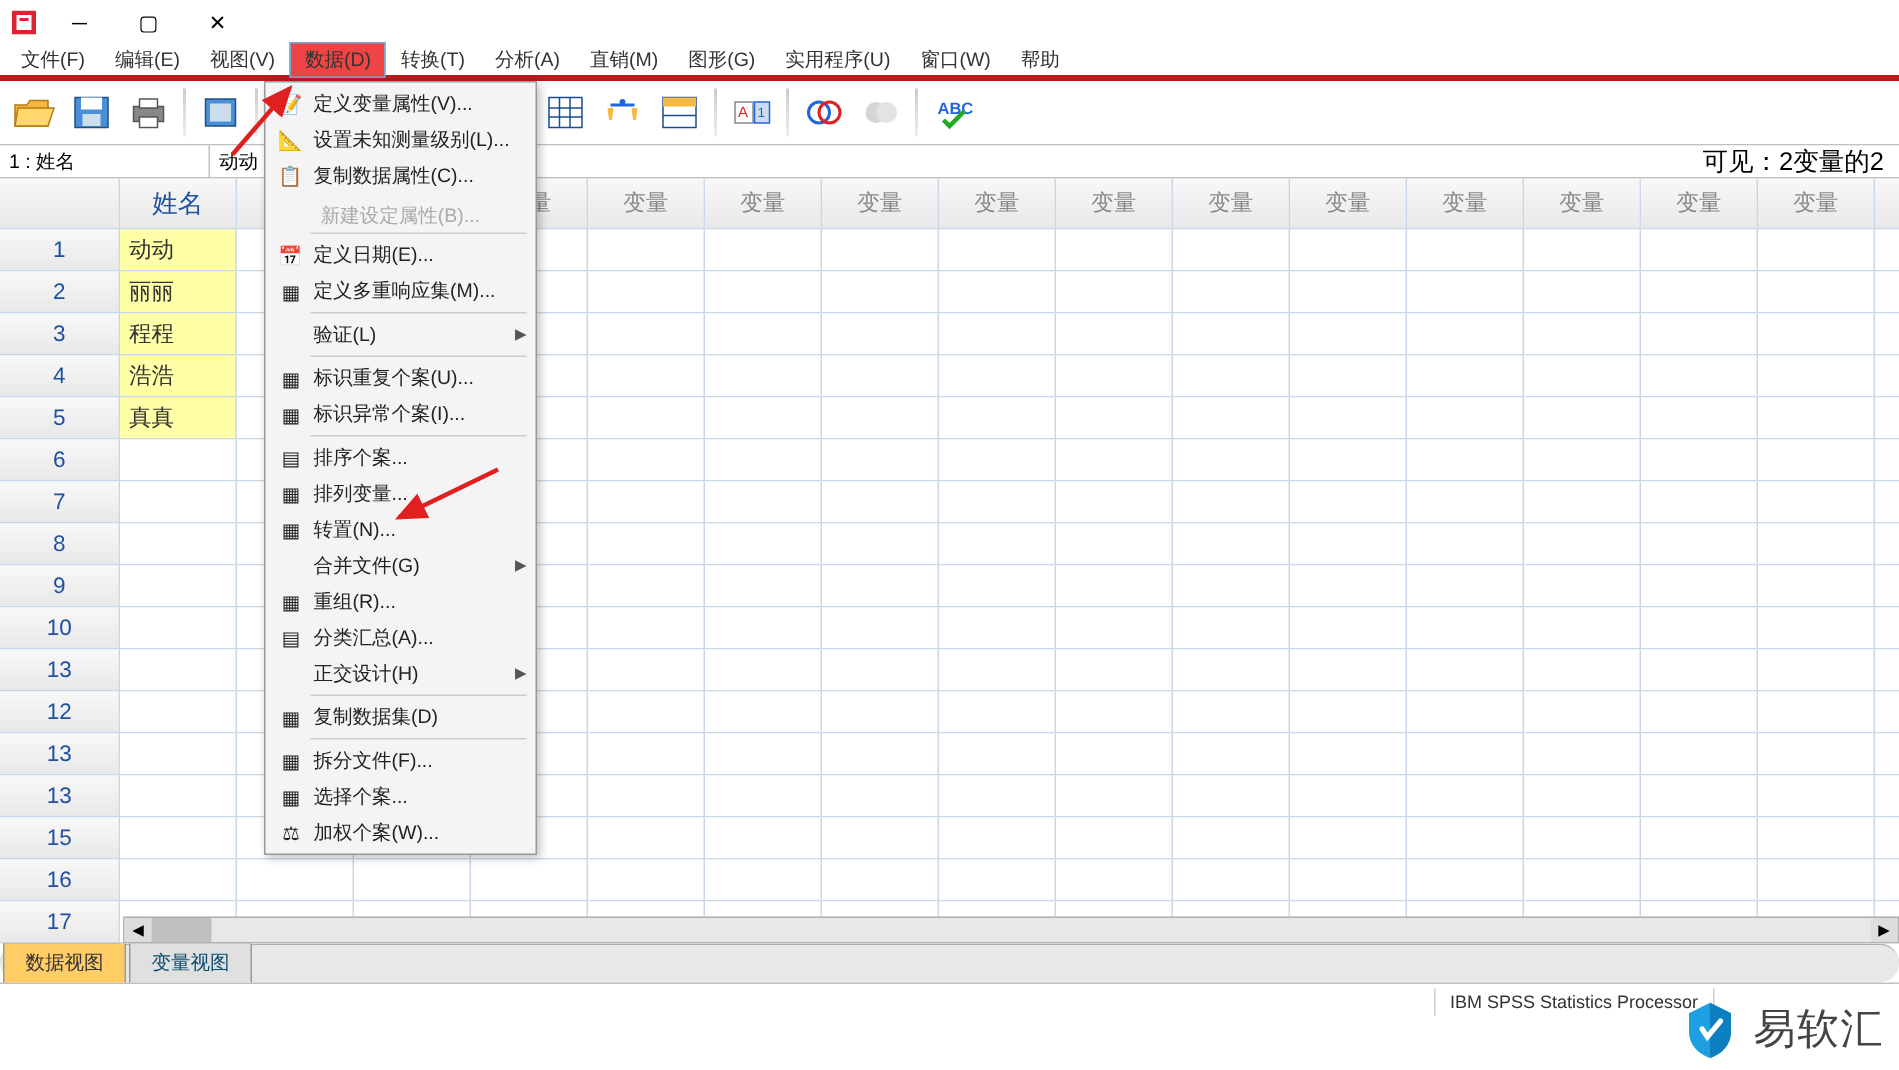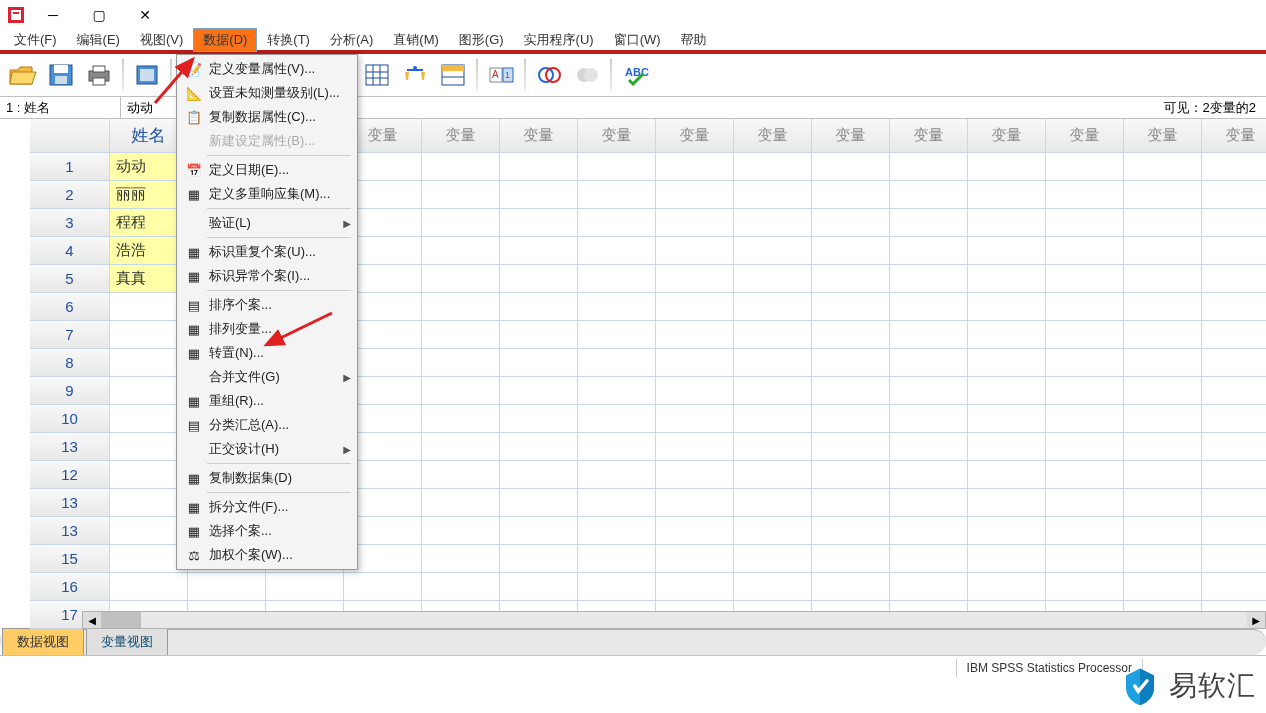--- a/index.html
+++ b/index.html
@@ -6,33 +6,33 @@
 body { width: 1266px; height: 713px; background: #fff; position: relative; overflow: hidden; font-size: 12px; }
 
 .titlebar { height: 30px; display: flex; align-items: center; padding: 0 8px; background: #fff; }
 .titlebar-icon { width: 16px; height: 16px; margin-right: 6px; }
 .titlebar-text { flex: 1; font-size: 12px; color: #333; }
 .win-controls { display: flex; gap: 0; }
 .win-btn { width: 46px; height: 28px; display: flex; align-items: center; justify-content: center; font-size: 14px; cursor: default; }
 
 .menubar { height: 24px; display: flex; align-items: center; padding: 0 4px; background: #fff; border-bottom: 4px solid #b91c1c; }
 .menu-item { padding: 3px 10px; font-size: 13px; color: #333; cursor: default; }
-.menu-item.active { background: #f97316; border: 1px solid #7aa7d0; padding: 2px 9px; }
+.menu-item.active { background: #ef4444; border: 1px solid #7aa7d0; padding: 2px 9px; }
 
 .toolbar { height: 43px; display: flex; align-items: center; padding: 2px 6px; gap: 4px; background: #fff; border-bottom: 1px solid #c0c0c0; }
 .tb-btn { width: 34px; height: 34px; display: flex; align-items: center; justify-content: center; border: 1px solid transparent; }
 .tb-sep { width: 2px; height: 32px; background: linear-gradient(#ccc, #eee); margin: 0 2px; }
 
 .infobar { height: 22px; display: flex; align-items: center; border-bottom: 1px solid #c0c0c0; background: #fff; }
-.cell-ref { width: 121px; padding: 2px 6px; font-size: 13px; border-right: 1px solid #c0c0c0; }
+.cell-ref { width: 140px; padding: 2px 6px; font-size: 13px; border-right: 1px solid #c0c0c0; }
 .cell-val { flex: 1; padding: 2px 6px; font-size: 13px; }
-.vis-info { padding: 2px 10px; font-size: 13px; }
+.vis-info { padding: 2px 10px; font-size: 17px; }
 
 .grid-area { position: relative; height: 510px; overflow: hidden; }
-.grid { display: grid; grid-template-columns: 80px repeat(16, 78px); margin-left: 30px; }
+.grid { display: grid; grid-template-columns: 80px repeat(16, 78px); }
 .hdr, .rowhdr, .cell { border-right: 1px solid #c8d8e8; border-bottom: 1px solid #c8d8e8; height: 28px; display: flex; align-items: center; justify-content: center; }
 .hdr { background: linear-gradient(#f8f8f8, #e8e8e8); color: #888; font-size: 15px; }
 .hdr.named { color: #2050a0; font-family: "SimSun"; font-size: 17px; }
 .corner { background: linear-gradient(#f8f8f8, #e8e8e8); height: 34px; }
 .hdr-row .hdr { height: 34px; }
 .rowhdr { background: linear-gradient(#f8f8f8, #e8e8e8); color: #2050a0; font-size: 15px; justify-content: center; }
 .cell { background: #fff; justify-content: flex-start; padding-left: 6px; font-size: 15px; color: #333; }
 .cell.data { background: #ffffa8; font-family: "SimSun"; }
 .hscroll { position: absolute; bottom: 0; left: 82px; right: 0; height: 18px; background: #e8e8e8; border: 1px solid #b0b0b0; display: flex; }
 .hscroll .arrow { width: 18px; display:flex; align-items:center; justify-content:center; background:#ddd; font-size:10px; }
@@ -40,21 +40,21 @@
 
 .tabs { height: 26px; background: #e8e8e8; display: flex; align-items: flex-end; padding: 0 2px; border-top: 1px solid #b0b0b0; border-radius: 13px; }
 .tab { padding: 4px 14px; font-size: 13px; border: 1px solid #999; border-bottom: none; margin-right: 2px; background: #e0e0e0; color: #0c4a6e; }
 .tab.active { background: #ffcc66; color: #333; }
 
 .statusbar { height: 24px; border-top: 1px solid #c0c0c0; display: flex; align-items: center; justify-content: flex-end; padding: 0 4px; font-size: 12px; color: #333; }
 .statusbar .seg { border-left: 1px solid #ccc; padding: 0 10px; height: 18px; display:flex; align-items:center; }
 
 .dropdown { position: absolute; left: 176px; top: 54px; width: 182px; background: #f4f4f4; border: 1px solid #999; box-shadow: 2px 2px 6px rgba(0,0,0,0.25); z-index: 100; padding: 2px; }
 .dd-item { display: flex; align-items: center; height: 24px; padding: 0 4px; font-size: 13px; color: #222; }
-.dd-item.disabled { color: #aaa; }
+.dd-item.disabled { color: #aaa; flex-direction: column; }
 .dd-item .dd-icon { width: 22px; height: 18px; display:flex; align-items:center; justify-content:center; margin-right: 4px; font-size:13px; }
 .dd-item .dd-label { flex: 1; white-space: nowrap; }
 .dd-item .dd-arrow { font-size: 10px; color: #555; }
 .dd-sep { height: 1px; background: #ccc; margin: 2px 4px 2px 28px; }
 
 .arrow1 { position: absolute; left: 145px; top: 53px; z-index: 200; pointer-events:none; }
 .arrow2 { position: absolute; left: 260px; top: 305px; z-index: 200; pointer-events:none; }
 
 .watermark { position: absolute; right: 10px; bottom: 6px; display: flex; align-items: center; gap: 8px; z-index: 300; }
 .watermark .wm-icon { width: 42px; height: 42px; }

